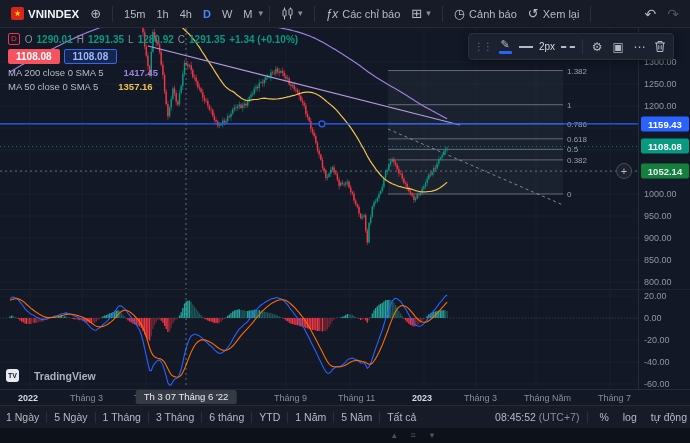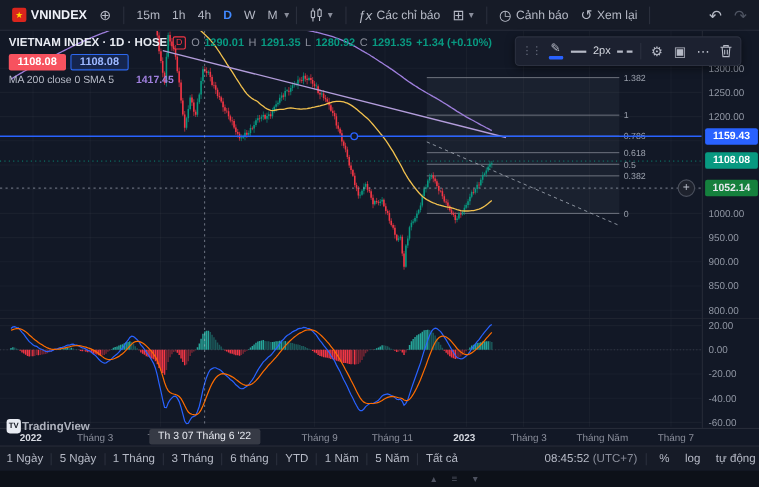--- a/index.html
+++ b/index.html
@@ -56,21 +56,21 @@
   .ps-tag.green{background:#089981;color:#fff}
   .ps-tag.gray{background:#15803d;color:#e8eaf0}
   .plus-circle{position:absolute;left:616px;top:163px;width:16px;height:16px;border:1px solid #4a4f5c;border-radius:50%;background:#1e222d;color:#b6bac6;font-size:11px;line-height:14px;text-align:center;z-index:15;cursor:pointer}
   
   .macd-legend{position:absolute;left:8px;top:292px;z-index:10;font-size:9.5px;display:flex;gap:7px;align-items:center}
   .ml-title{color:#b8bcc8}
   .ml-v{font-weight:600}
   .ml-v.hist{color:#26a69a}
   .ml-v.macd{color:#5b9cf6}
   .ml-v.sig{color:#ff6d3f}
-  .watermark{position:absolute;left:6px;top:381px;z-index:10;display:flex;align-items:center;gap:1px;color:#aeb2bd;font-size:10.5px;font-weight:700;cursor:pointer}
+  .watermark{position:absolute;left:6px;top:369px;z-index:10;display:flex;align-items:center;gap:15px;color:#aeb2bd;font-size:10.5px;font-weight:700;cursor:pointer}
   .tv-logo{width:13px;height:13px;background:#e8ebf2;color:#10141d;border-radius:3px;font-size:7px;font-weight:700;display:flex;align-items:center;justify-content:center}
   
   .time-axis{position:absolute;left:0;top:389px;width:690px;height:16px;border-top:1px solid #262b38;z-index:5;cursor:ew-resize}
   .t-label{position:absolute;top:3px;font-size:9px;color:#8a8e9b;white-space:nowrap}
   .t-label.major{color:#d5d8e0;font-weight:700}
   .time-tooltip{position:absolute;left:186px;top:390px;transform:translateX(-50%);background:#363a45;color:#e8ebf2;font-size:9.5px;padding:1px 8px;height:14px;line-height:12px;border-radius:2px;z-index:8;white-space:nowrap}
   .pane-divider{position:absolute;left:0;top:289px;width:690px;height:1px;background:#1f2430;z-index:4}
   
   .bottom-bar{position:absolute;left:0;top:405px;width:690px;height:23px;background:#161b27;border-top:1px solid #262b38;display:flex;align-items:center;padding:0 0;z-index:30;font-size:10.5px}
   .range-group{display:flex;align-items:center}
@@ -214,41 +214,44 @@
         <path d="M28.3 318.0L28.3 323.9M31.6 318.0L31.6 323.7M33.3 318.0L33.3 322.8M36.6 318.0L36.6 322.8M38.3 318.0L38.3 322.2M39.9 318.0L39.9 322.1M41.6 318.0L41.6 321.9M43.2 318.0L43.2 321.2M44.9 318.0L44.9 320.3M46.6 318.0L46.6 319.8M48.2 318.0L48.2 318.9M76.5 318.0L76.5 319.4M81.5 318.0L81.5 320.2M93.1 318.0L93.1 323.2M94.8 318.0L94.8 322.8M96.4 318.0L96.4 321.7M98.1 318.0L98.1 319.8M99.7 318.0L99.7 318.7M151.3 318.0L151.3 336.4M152.9 318.0L152.9 329.2M154.6 318.0L154.6 324.8M156.3 318.0L156.3 322.0M157.9 318.0L157.9 320.0M159.6 318.0L159.6 319.5M169.6 318.0L169.6 331.3M171.2 318.0L171.2 328.3M172.9 318.0L172.9 323.6M174.5 318.0L174.5 320.7M176.2 318.0L176.2 319.5M177.9 318.0L177.9 318.5M219.4 318.0L219.4 322.8M221.1 318.0L221.1 321.7M222.7 318.0L222.7 320.0M224.4 318.0L224.4 318.9M320.8 318.0L320.8 331.0M324.1 318.0L324.1 331.1M325.8 318.0L325.8 330.9M327.4 318.0L327.4 329.6M329.1 318.0L329.1 327.2M330.8 318.0L330.8 324.2M332.4 318.0L332.4 321.2M334.1 318.0L334.1 319.5M335.8 318.0L335.8 318.2M362.3 318.0L362.3 319.7M364.0 318.0L364.0 319.0M369.0 318.0L369.0 320.5M415.5 318.0L415.5 326.3M417.2 318.0L417.2 325.1M418.9 318.0L418.9 324.1M420.5 318.0L420.5 322.8M422.2 318.0L422.2 321.0M423.8 318.0L423.8 319.3" stroke="rgba(242,54,69,0.45)" stroke-width="1.3" fill="none"></path>
         <polyline points="10.0,298.6 11.7,297.2 13.3,297.0 15.0,297.7 16.6,298.1 18.3,299.8 20.0,302.1 21.6,303.8 23.3,306.2 25.0,308.6 26.6,310.6 28.3,311.9 29.9,313.4 31.6,314.5 33.3,314.9 34.9,316.2 36.6,317.2 38.3,317.7 39.9,318.7 41.6,319.4 43.2,319.6 44.9,319.2 46.6,319.2 48.2,318.4 49.9,317.4 51.5,317.4 53.2,316.7 54.9,316.0 56.5,315.8 58.2,315.4 59.9,314.4 61.5,313.7 63.2,313.8 64.8,313.1 66.5,312.9 68.2,313.7 69.8,313.8 71.5,314.4 73.2,315.4 74.8,316.3 76.5,316.5 78.1,317.4 79.8,318.5 81.5,318.9 83.1,320.2 84.8,321.8 86.5,322.9 88.1,324.6 89.8,326.6 91.4,328.2 93.1,329.4 94.8,330.2 96.4,330.0 98.1,328.6 99.7,327.7 101.4,326.3 103.1,324.5 104.7,323.1 106.4,321.9 108.1,320.2 109.7,318.2 111.4,316.6 113.0,314.1 114.7,311.3 116.4,309.3 118.0,306.8 119.7,305.6 121.4,306.0 123.0,307.3 124.7,308.8 126.3,310.7 128.0,313.5 129.7,315.4 131.3,317.5 133.0,320.2 134.6,322.3 136.3,324.7 138.0,327.5 139.6,330.3 141.3,334.7 143.0,341.0 144.6,348.5 146.3,355.8 147.9,363.2 149.6,370.4 151.3,370.6 152.9,366.3 154.6,363.5 156.3,361.7 157.9,360.3 159.6,360.1 161.2,362.0 162.9,365.1 164.6,370.3 166.2,376.3 167.9,382.7 169.6,385.3 171.2,384.8 172.9,381.6 174.5,379.3 176.2,378.5 177.9,377.7 179.5,374.1 181.2,369.3 182.8,362.4 184.5,354.5 186.2,348.1 187.8,343.1 189.5,338.8 191.2,336.0 192.8,335.1 194.5,334.3 196.1,334.3 197.8,335.2 199.5,335.9 201.1,337.1 202.8,338.8 204.5,340.6 206.1,341.8 207.8,343.3 209.4,345.0 211.1,346.2 212.8,347.9 214.4,349.8 216.1,351.2 217.8,352.7 219.4,353.4 221.1,353.3 222.7,352.2 224.4,351.2 226.1,349.8 227.7,347.5 229.4,345.3 231.0,342.7 232.7,339.6 234.4,336.5 236.0,333.9 237.7,331.4 239.4,328.9 241.0,327.6 242.7,325.9 244.3,324.2 246.0,323.1 247.7,321.3 249.3,319.1 251.0,316.9 252.7,314.8 254.3,312.4 256.0,310.1 257.6,308.7 259.3,306.6 261.0,305.0 262.6,304.1 264.3,302.9 265.9,301.7 267.6,300.8 269.3,300.1 270.9,299.0 272.6,298.5 274.3,298.4 275.9,297.6 277.6,297.8 279.2,298.4 280.9,298.7 282.6,299.6 284.2,301.1 285.9,303.0 287.6,304.6 289.2,307.2 290.9,309.7 292.5,311.5 294.2,313.9 295.9,316.0 297.5,318.1 299.2,320.4 300.8,323.2 302.5,325.7 304.2,328.2 305.8,331.7 307.5,334.9 309.2,338.0 310.8,341.7 312.5,345.2 314.1,348.2 315.8,351.6 317.5,355.4 319.1,358.8 320.8,362.0 322.5,365.7 324.1,368.7 325.8,371.7 327.4,373.3 329.1,373.3 330.8,371.8 332.4,369.6 334.1,368.3 335.8,367.0 337.4,366.6 339.1,366.9 340.7,366.0 342.4,365.0 344.1,363.8 345.7,362.0 347.4,359.9 349.0,358.9 350.7,358.5 352.4,358.1 354.0,358.7 355.7,359.5 357.4,360.2 359.0,361.5 360.7,363.0 362.3,363.3 364.0,362.8 365.7,364.8 367.3,368.4 369.0,366.7 370.7,363.5 372.3,358.5 374.0,353.3 375.6,348.6 377.3,343.9 379.0,339.1 380.6,334.5 382.3,329.9 383.9,324.5 385.6,318.8 387.3,314.1 388.9,309.2 390.6,304.8 392.3,301.2 393.9,299.2 395.6,298.3 397.2,298.7 398.9,300.1 400.6,301.5 402.2,303.7 403.9,306.5 405.6,309.0 407.2,311.8 408.9,314.8 410.5,317.6 412.2,320.2 413.9,323.1 415.5,325.1 417.2,325.7 418.9,326.2 420.5,326.0 422.2,325.0 423.8,323.7 425.5,321.9 427.2,319.6 428.8,317.0 430.5,315.0 432.1,312.9 433.8,310.5 435.5,308.8 437.1,306.5 438.8,304.1 440.5,302.0 442.1,300.1 443.8,298.0 445.4,296.2 447.1,295.0" stroke="#2962ff" stroke-width="1.1" fill="none"></polyline>
         <polyline points="10.0,300.2 11.7,299.6 13.3,299.1 15.0,298.8 16.6,298.7 18.3,298.9 20.0,299.5 21.6,300.4 23.3,301.5 25.0,302.9 26.6,304.5 28.3,305.9 29.9,307.4 31.6,308.8 33.3,310.0 34.9,311.3 36.6,312.5 38.3,313.5 39.9,314.6 41.6,315.5 43.2,316.3 44.9,316.9 46.6,317.4 48.2,317.6 49.9,317.6 51.5,317.5 53.2,317.4 54.9,317.1 56.5,316.8 58.2,316.5 59.9,316.1 61.5,315.6 63.2,315.3 64.8,314.8 66.5,314.4 68.2,314.3 69.8,314.2 71.5,314.2 73.2,314.5 74.8,314.8 76.5,315.2 78.1,315.6 79.8,316.2 81.5,316.7 83.1,317.4 84.8,318.3 86.5,319.2 88.1,320.3 89.8,321.6 91.4,322.9 93.1,324.2 94.8,325.4 96.4,326.3 98.1,326.8 99.7,326.9 101.4,326.8 103.1,326.4 104.7,325.7 106.4,324.9 108.1,324.0 109.7,322.8 111.4,321.6 113.0,320.1 114.7,318.3 116.4,316.5 118.0,314.6 119.7,312.8 121.4,311.4 123.0,310.6 124.7,310.3 126.3,310.3 128.0,311.0 129.7,311.9 131.3,313.0 133.0,314.4 134.6,316.0 136.3,317.8 138.0,319.7 139.6,321.8 141.3,324.4 143.0,327.7 144.6,331.9 146.3,336.7 147.9,342.0 149.6,347.7 151.3,352.2 152.9,355.1 154.6,356.8 156.3,357.7 157.9,358.2 159.6,358.6 161.2,359.3 162.9,360.5 164.6,362.4 166.2,365.2 167.9,368.7 169.6,372.0 171.2,374.6 172.9,376.0 174.5,376.6 176.2,377.0 177.9,377.2 179.5,376.5 181.2,375.1 182.8,372.6 184.5,368.9 186.2,364.8 187.8,360.4 189.5,356.1 191.2,352.1 192.8,348.7 194.5,345.8 196.1,343.5 197.8,341.8 199.5,340.7 201.1,339.9 202.8,339.7 204.5,339.9 206.1,340.3 207.8,340.9 209.4,341.7 211.1,342.6 212.8,343.7 214.4,344.9 216.1,346.2 217.8,347.5 219.4,348.7 221.1,349.6 222.7,350.1 224.4,350.3 226.1,350.2 227.7,349.7 229.4,348.8 231.0,347.6 232.7,346.0 234.4,344.1 236.0,342.1 237.7,339.9 239.4,337.7 241.0,335.7 242.7,333.7 244.3,331.8 246.0,330.1 247.7,328.3 249.3,326.5 251.0,324.6 252.7,322.6 254.3,320.6 256.0,318.5 257.6,316.5 259.3,314.5 261.0,312.6 262.6,310.9 264.3,309.3 265.9,307.8 267.6,306.4 269.3,305.1 270.9,303.9 272.6,302.8 274.3,302.0 275.9,301.1 277.6,300.4 279.2,300.0 280.9,299.8 282.6,299.7 284.2,300.0 285.9,300.6 287.6,301.4 289.2,302.6 290.9,304.0 292.5,305.5 294.2,307.2 295.9,308.9 297.5,310.8 299.2,312.7 300.8,314.8 302.5,317.0 304.2,319.2 305.8,321.7 307.5,324.3 309.2,327.1 310.8,330.0 312.5,333.0 314.1,336.1 315.8,339.2 317.5,342.4 319.1,345.7 320.8,348.9 322.5,352.3 324.1,355.6 325.8,358.8 327.4,361.7 329.1,364.0 330.8,365.6 332.4,366.4 334.1,366.8 335.8,366.8 337.4,366.8 339.1,366.8 340.7,366.6 342.4,366.3 344.1,365.8 345.7,365.0 347.4,364.0 349.0,363.0 350.7,362.1 352.4,361.3 354.0,360.8 355.7,360.5 357.4,360.4 359.0,360.7 360.7,361.1 362.3,361.6 364.0,361.8 365.7,362.4 367.3,363.6 369.0,364.2 370.7,364.1 372.3,363.0 374.0,361.0 375.6,358.6 377.3,355.6 379.0,352.3 380.6,348.8 382.3,345.0 383.9,340.9 385.6,336.5 387.3,332.0 388.9,327.4 390.6,322.9 392.3,318.6 393.9,314.7 395.6,311.4 397.2,308.9 398.9,307.1 400.6,306.0 402.2,305.5 403.9,305.7 405.6,306.4 407.2,307.4 408.9,308.9 410.5,310.6 412.2,312.6 413.9,314.7 415.5,316.8 417.2,318.5 418.9,320.1 420.5,321.2 422.2,322.0 423.8,322.3 425.5,322.3 427.2,321.7 428.8,320.8 430.5,319.6 432.1,318.3 433.8,316.7 435.5,315.1 437.1,313.4 438.8,311.6 440.5,309.6 442.1,307.7 443.8,305.8 445.4,303.9 447.1,302.1" stroke="#ff6d00" stroke-width="1.1" fill="none"></polyline>
       </g>
       <line x1="186" y1="28" x2="186" y2="388" stroke="rgba(170,176,192,0.55)" stroke-width="1" stroke-dasharray="2,3"></line>
       <line x1="0" y1="171.05839999999995" x2="638" y2="171.05839999999995" stroke="rgba(170,176,192,0.55)" stroke-width="1" stroke-dasharray="2,3"></line>
     </svg>
 
   <div class="legend">
     <div class="legend-row1">
-      <span class="legend-title">VIETNAM INDEX · 1D · HOSE</span>
       <span class="d-badge">D</span>
       <span class="ohlc">
         <span class="k">O</span>
           <span class="v">1290.01</span>
         <span class="k">H</span>
           <span class="v">1291.35</span>
         <span class="k">L</span>
           <span class="v">1280.92</span>
         <span class="k">C</span>
           <span class="v">1291.35</span>
         <span class="v">+1.34 (+0.10%)</span>
       </span>
     </div>
     <div class="trade-row">
       <span class="sell-box">1108.08</span>
       <span class="buy-box">1108.08</span>
     </div>
     <div class="ma-row">
       <span>MA 200 close 0 SMA 5</span>
       <span class="ma200v">1417.45</span>
+    </div>
+    <div class="ma-row">
+      <span>MA 50 close 0 SMA 5</span>
+      <span class="ma50v">1357.16</span>
     </div>
   </div>
 
   <div class="draw-toolbar">
     <span class="dt-item handle">⋮⋮</span>
     <span class="dt-item">
       <span class="brush-glyph">✎</span>
       <span class="brush-bar"></span>
     </span>
     <span class="dt-item">

